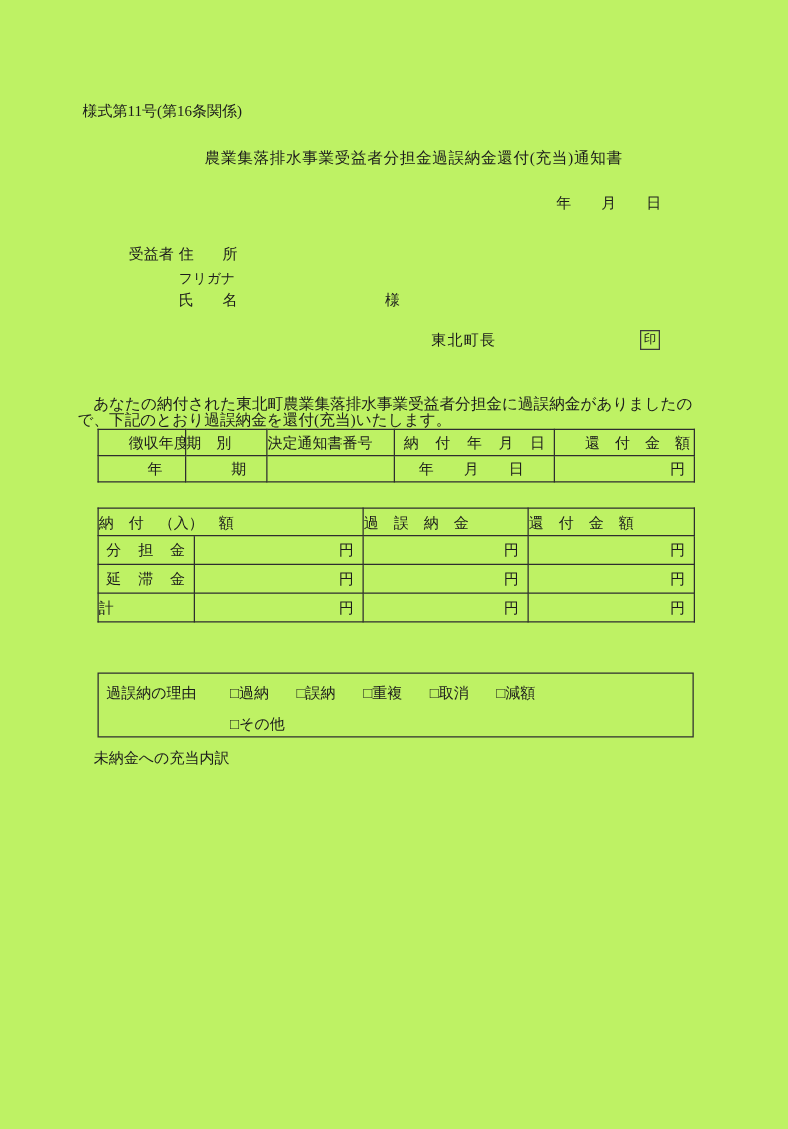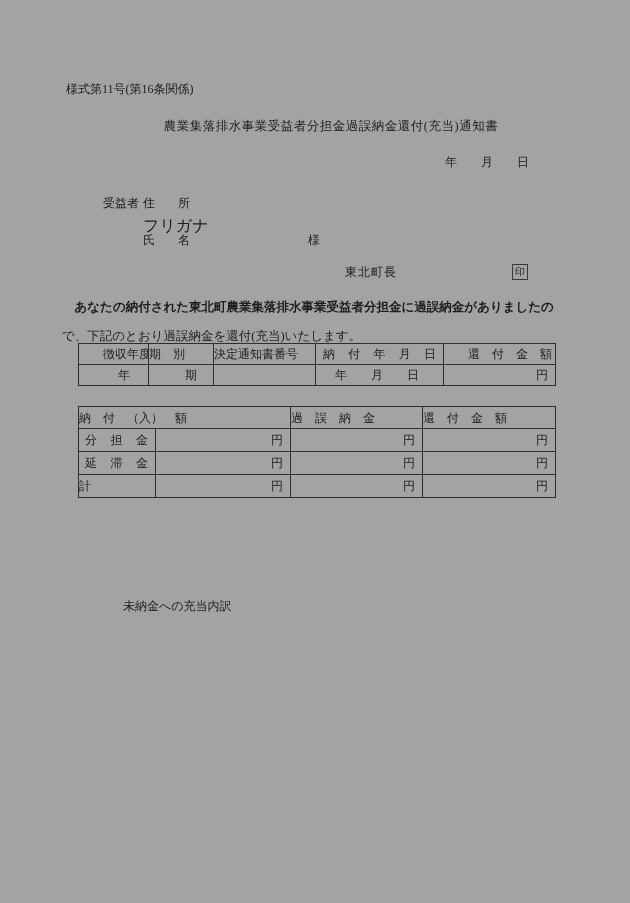--- a/index.html
+++ b/index.html
@@ -1,22 +1,22 @@
 <!DOCTYPE html>
 <html><head>
 <meta charset="utf-8">
 <style>
   html,body{margin:0;padding:0;background:#ffffff;}
   .page{
-    position:relative;width:630px;height:903px;background:#a3a3a3;
+    position:relative;width:630px;height:903px;background:#bef264;
     font-family:"Liberation Serif","DejaVu Serif",serif;color:#1c1c1c;
     overflow:hidden;
   }
   .t{position:absolute;white-space:nowrap;line-height:1.15;}
-  .fs11{font-size:16px;font-family:Liberation Serif, serif;}
+  .fs11{font-size:11px;font-family:Liberation Serif, serif;}
   .fs12{font-size:12px;}
   .fs125{font-size:12.5px;}
   .title{width:630px;text-align:center;letter-spacing:.5px;}
   table{border-collapse:collapse;table-layout:fixed;position:absolute;background:transparent;}
   td{
     border:1px solid #2e2e2e;font-size:12px;padding:0;overflow:hidden;
     white-space:nowrap;line-height:1;vertical-align:middle;
   }
   .h20 td{height:20px;}
   .h21{height:21px;}
@@ -64,21 +64,21 @@
     <span class="t fs12" style="left:178px;top:234px;">名</span>
     <span class="t fs12" style="left:308px;top:234px;">様</span>
   </div>
 
   <div class="t fs12" style="left:345px;top:266px;letter-spacing:1px;">東北町長</div>
   <div class="seal">
     <span>印</span>
   </div>
 
   <div>
-    <div class="t fs125" style="left:62px;top:300px;font-weight:bold;">　あなたの納付された東北町農業集落排水事業受益者分担金に過誤納金がありましたの</div>
+    <div class="t fs125" style="left:62px;top:316px;">　あなたの納付された東北町農業集落排水事業受益者分担金に過誤納金がありましたの</div>
     <div class="t fs125" style="left:62px;top:329px;">で、下記のとおり過誤納金を還付(充当)いたします。</div>
   </div>
 
   <table style="left:78px;top:343px;width:477px;">
     <colgroup>
       <col style="width:70px">
         <col style="width:65px">
         <col style="width:102px">
       <col style="width:128px">
         <col style="width:112px">
@@ -128,17 +128,32 @@
     </tr>
     <tr>
       <td class="center h22">計</td>
       <td class="yen h22">円</td>
       <td class="yen h22">円</td>
       <td class="yen h22">円</td>
     </tr>
   </tbody>
     </table>
 
+  <div class="reason-box">
+    <div class="reason-label">過誤納の理由</div>
+    <div class="reason-opts">
+      <div class="opt-row">
+        <span>□過納</span>
+        <span>□誤納</span>
+        <span>□重複</span>
+        <span>□取消</span>
+        <span>□減額</span>
+      </div>
+      <div class="opt-row">
+        <span>□その他</span>
+      </div>
+    </div>
+  </div>
 
-  <div class="t fs12" style="left:75px;top:600px;margin-left:48px;">未納金への充当内訳</div>
+  <div class="t fs12" style="left:75px;top:600px;">未納金への充当内訳</div>
 
 
 </div>
 
 </body></html>

